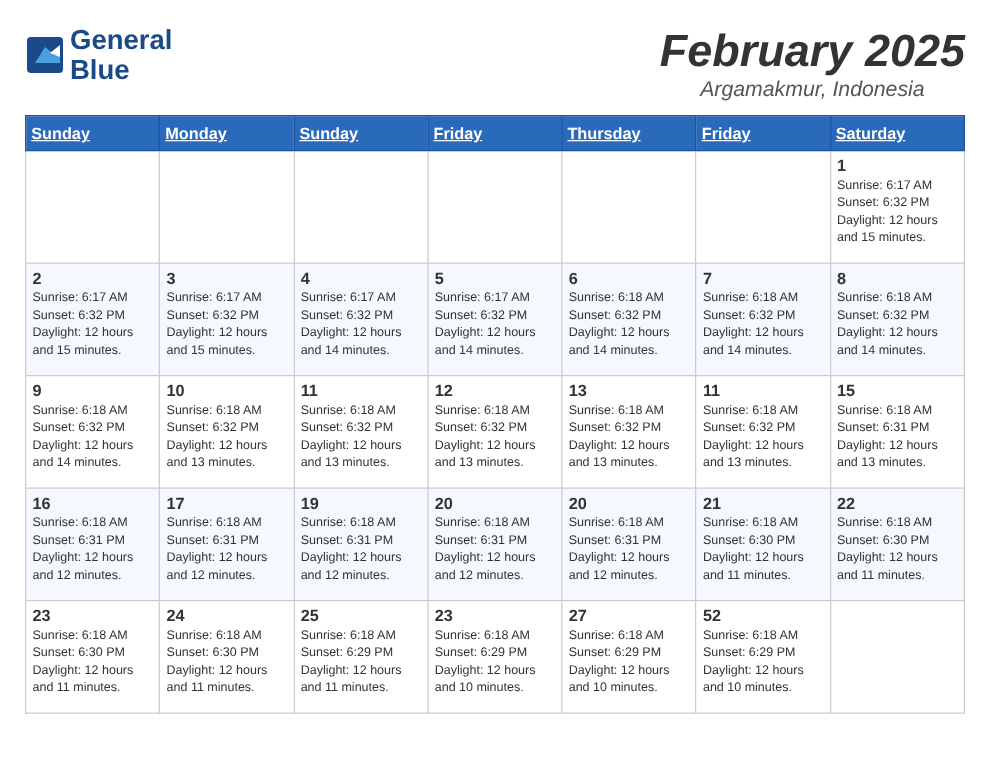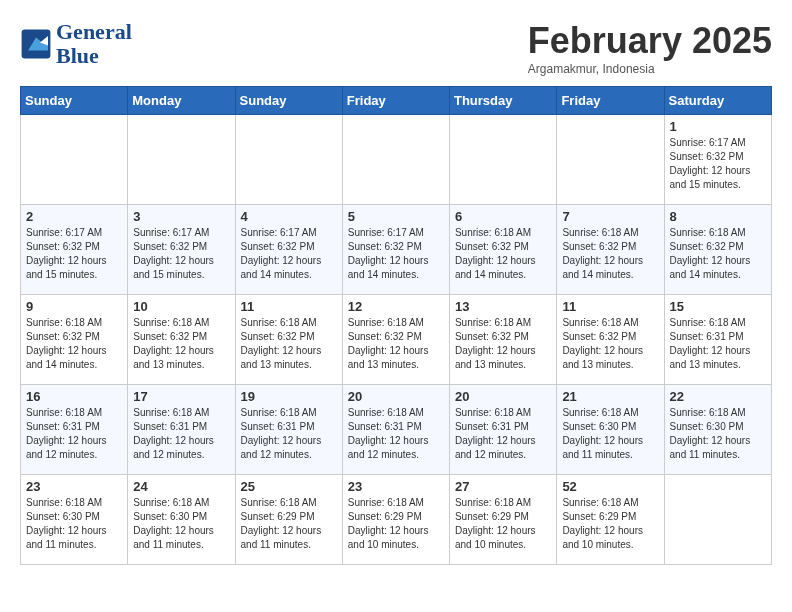--- a/index.html
+++ b/index.html
@@ -13,59 +13,60 @@
     .header {
       display: flex;
       justify-content: space-between;
       align-items: flex-start;
       margin-bottom: 10px;
     }
     .logo {
       display: flex;
       align-items: center;
       gap: 4px;
-      font-family: Liberation Serif, serif;
     }
     .logo-text {
       font-size: 22px;
       font-weight: bold;
       color: #1a4a8a;
       line-height: 1.1;
     }
     .logo-text span {
       display: block;
     }
     .logo-icon {
       width: 32px;
       height: 32px;
     }
     .title-block {
-      text-align: left;
+      text-align: center;
+      font-style: italic;
     }
     .month-title {
       font-size: 36px;
       font-weight: bold;
       color: #333;
     }
     .location {
-      font-size: 12px;
+      font-size: 17px;
       color: #555;
     }
     .calendar {
       width: 100%;
       border-collapse: collapse;
       border: 1px solid #ccc;
     }
     .calendar th {
       background-color: #2a6abb;
       color: #fff;
       padding: 6px 4px;
       text-align: left;
       font-size: 13px;
       border: 1px solid #1e5499;
+      text-decoration: underline;
     }
     .calendar td {
       vertical-align: top;
       border: 1px solid #ccc;
       padding: 4px 5px;
       width: 108px;
       height: 90px;
       font-size: 10.5px;
       color: #333;
     }

